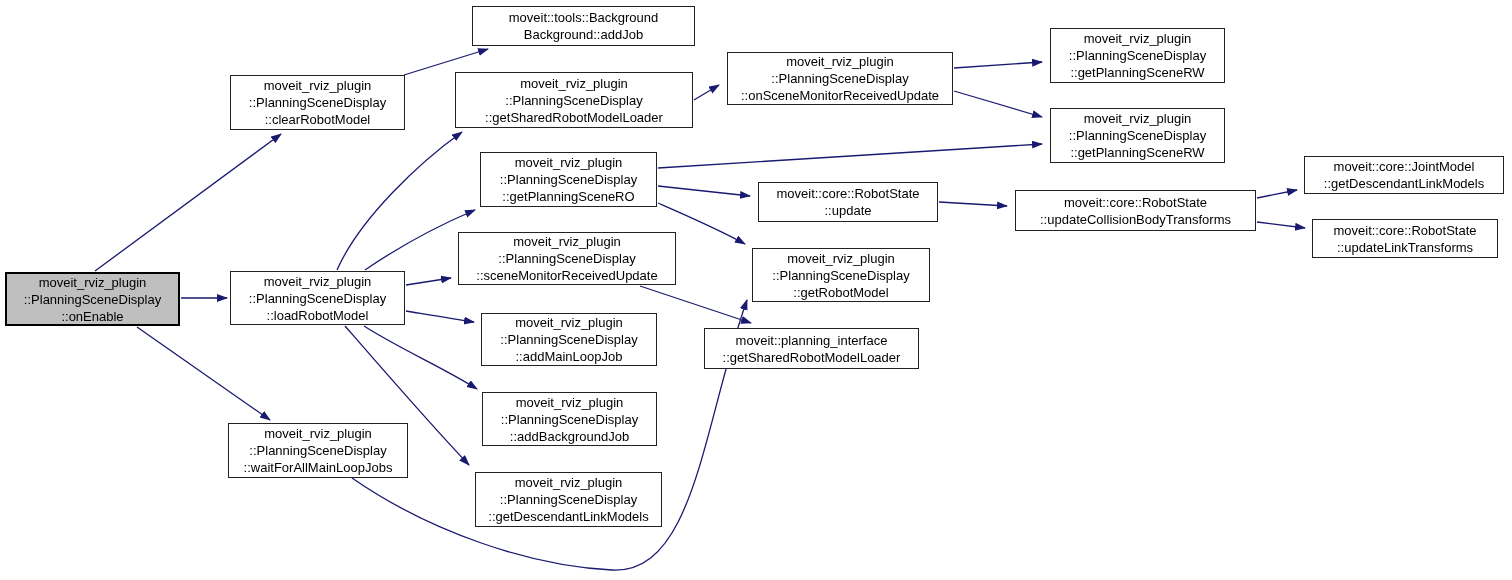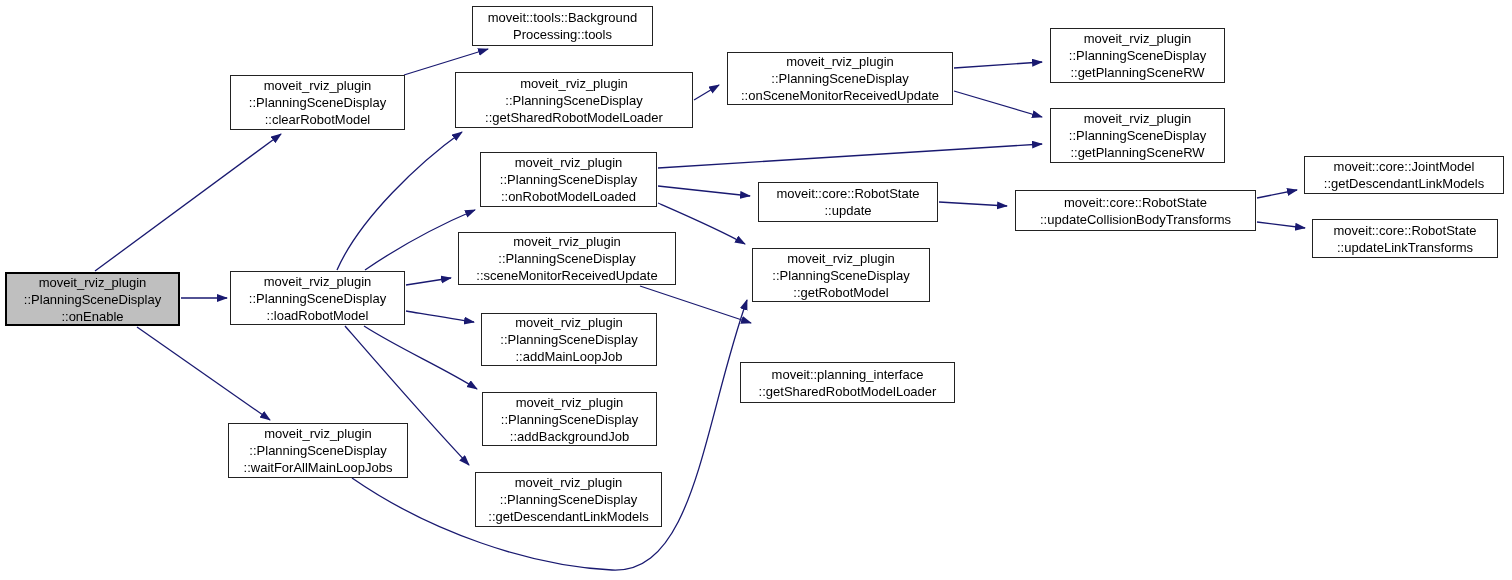--- a/index.html
+++ b/index.html
@@ -73,23 +73,23 @@
     <span>::PlanningSceneDisplay</span>
     <span>::onEnable</span>
   </div>
 
   <div class="node" style="left:230px;top:75px;width:175px;height:55px;">
     <span>moveit_rviz_plugin</span>
     <span>::PlanningSceneDisplay</span>
     <span>::clearRobotModel</span>
   </div>
 
-  <div class="node" style="left:472px;top:6px;width:181px;height:40px;">
+  <div class="node" style="left:472px;top:6px;width:223px;height:40px;">
     <span>moveit::tools::Background</span>
-    <span>Processing::tools</span>
+    <span>Background::addJob</span>
   </div>
 
   <div class="node" style="left:455px;top:72px;width:238px;height:56px;">
     <span>moveit_rviz_plugin</span>
     <span>::PlanningSceneDisplay</span>
     <span>::getSharedRobotModelLoader</span>
   </div>
 
   <div class="node" style="left:727px;top:52px;width:226px;height:53px;">
     <span>moveit_rviz_plugin</span>
@@ -105,21 +105,21 @@
 
   <div class="node" style="left:1050px;top:108px;width:175px;height:55px;">
     <span>moveit_rviz_plugin</span>
     <span>::PlanningSceneDisplay</span>
     <span>::getPlanningSceneRW</span>
   </div>
 
   <div class="node" style="left:480px;top:152px;width:177px;height:55px;">
     <span>moveit_rviz_plugin</span>
     <span>::PlanningSceneDisplay</span>
-    <span>::onRobotModelLoaded</span>
+    <span>::getPlanningSceneRO</span>
   </div>
 
   <div class="node" style="left:758px;top:182px;width:180px;height:40px;">
     <span>moveit::core::RobotState</span>
     <span>::update</span>
   </div>
 
   <div class="node" style="left:1015px;top:190px;width:241px;height:41px;">
     <span>moveit::core::RobotState</span>
     <span>::updateCollisionBodyTransforms</span>
@@ -146,21 +146,21 @@
     <span>::PlanningSceneDisplay</span>
     <span>::sceneMonitorReceivedUpdate</span>
   </div>
 
   <div class="node" style="left:752px;top:248px;width:178px;height:54px;">
     <span>moveit_rviz_plugin</span>
     <span>::PlanningSceneDisplay</span>
     <span>::getRobotModel</span>
   </div>
 
-  <div class="node" style="left:740px;top:328px;width:215px;height:41px;margin-top:34px;">
+  <div class="node" style="left:704px;top:328px;width:215px;height:41px;">
     <span>moveit::planning_interface</span>
     <span>::getSharedRobotModelLoader</span>
   </div>
 
   <div class="node" style="left:481px;top:313px;width:176px;height:53px;">
     <span>moveit_rviz_plugin</span>
     <span>::PlanningSceneDisplay</span>
     <span>::addMainLoopJob</span>
   </div>
 

